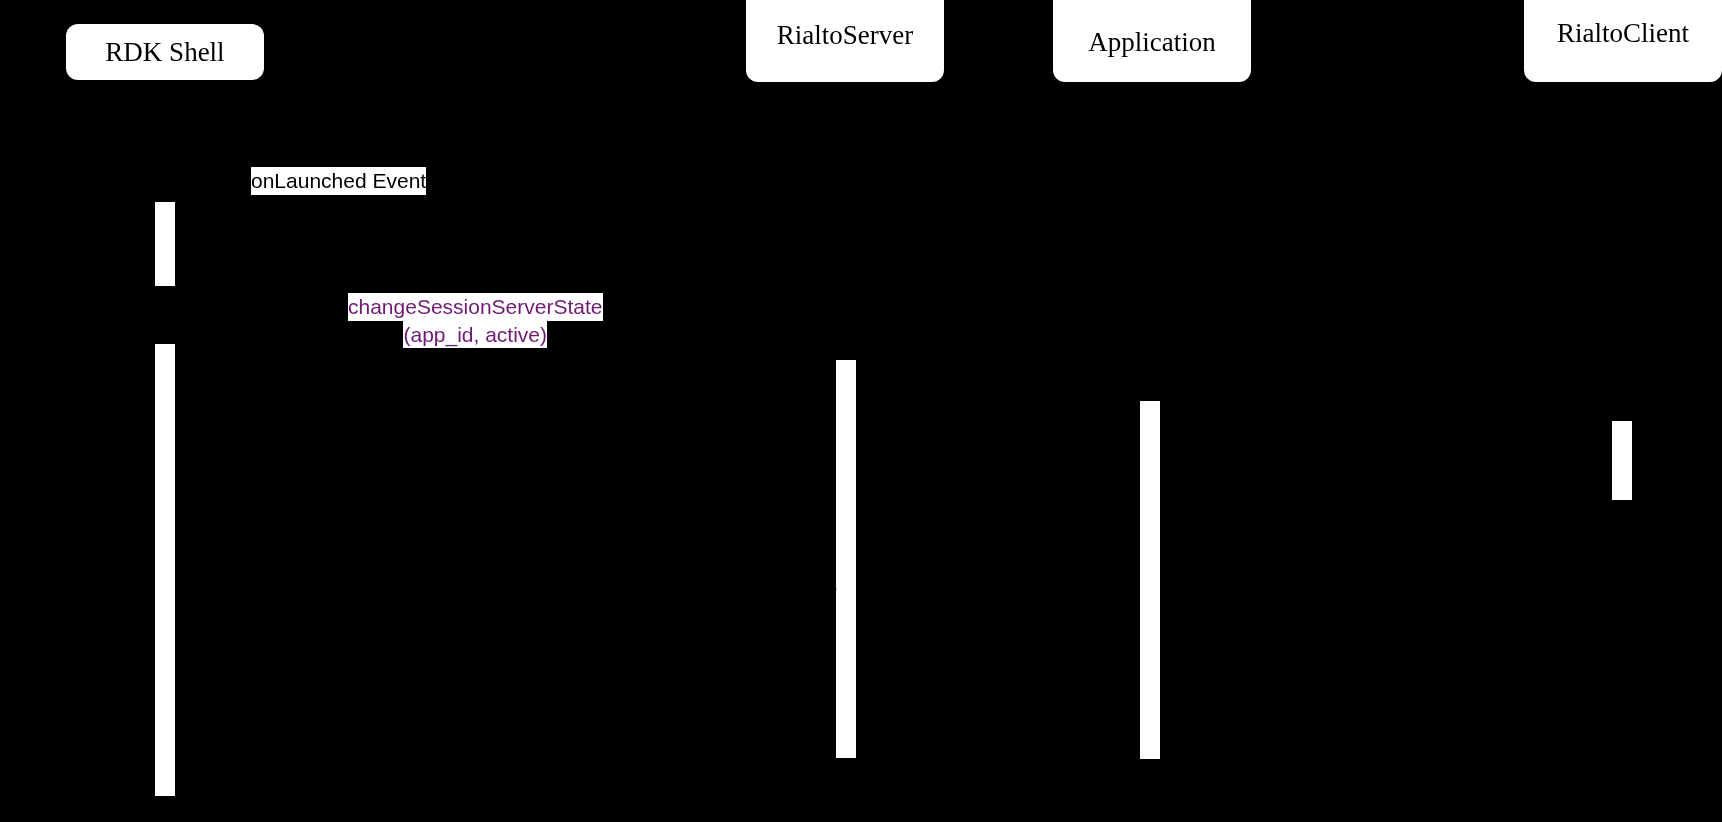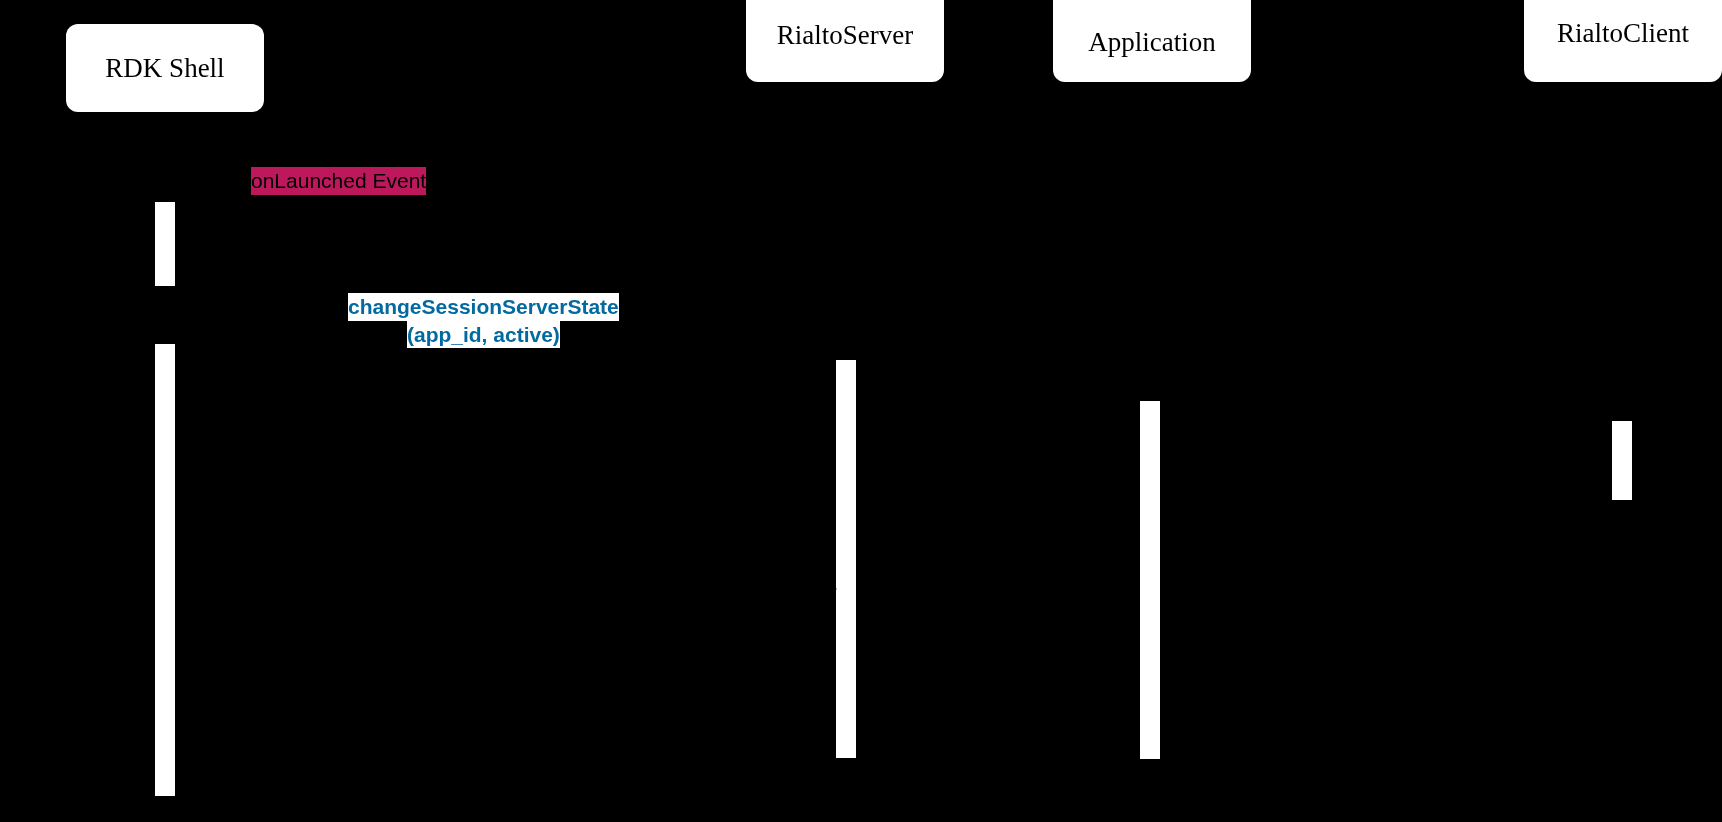--- a/index.html
+++ b/index.html
@@ -71,32 +71,31 @@
   }
   .arrow-head.down {
     border-left: 6px solid transparent;
     border-right: 6px solid transparent;
     border-top: 11px solid #000000;
   }
 
   
   .msg-label {
     position: absolute;
-    background: #be185d;
+    background: #ffffff;
     color: #000000;
     font-family: "Liberation Sans", sans-serif;
     font-size: 21px;
     line-height: 1.32;
     white-space: pre;
     text-align: center;
     padding: 0;
   }
   .msg-label.blue {
-    color: #0369a1;
-    font-weight: bold;
+    color: #701a75;
   }
   .msg-label.multiline {
     display: flex;
     flex-direction: column;
     align-items: center;
     background: transparent;
   }
   .msg-label.multiline > span {
     background: #ffffff;
     display: inline-block;
@@ -127,21 +126,21 @@
   <div class="activation" style="left:1612px; top:421px; width:20px; height:79px;"></div>
 
   <div class="message-line" style="left:175px; top:196px; width:76px;"></div>
   <div class="arrow-head down" style="left:159px; top:190px;"></div>
 
   <div class="message-line" style="left:175px; top:588px; width:661px;"></div>
   <div class="arrow-head right" style="left:826px; top:583px;"></div>
 
   <div class="self-loop" style="left:170px; top:582px; width:12px; height:14px; border-top:none; border-right:none; border-bottom:none;"></div>
 
-  <div class="participant" style="left:66px; top:24px; width:198px; height:88px;">
+  <div class="participant" style="left:66px; top:24px; width:198px; height:56px;">
     <span class="participant-label">RDK Shell</span>
   </div>
 
   <div class="participant" style="left:746px; top:-25px; width:198px; height:107px;">
     <span class="participant-label" style="margin-top:14px;">RialtoServer</span>
   </div>
 
   <div class="participant" style="left:1053px; top:-25px; width:198px; height:107px;">
     <span class="participant-label" style="margin-top:28px;">Application</span>
   </div>

